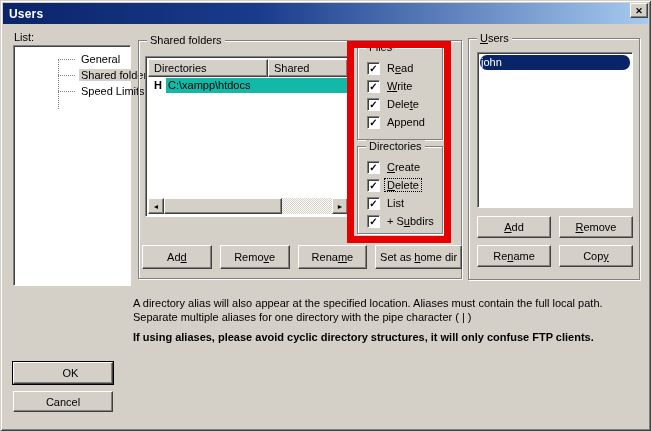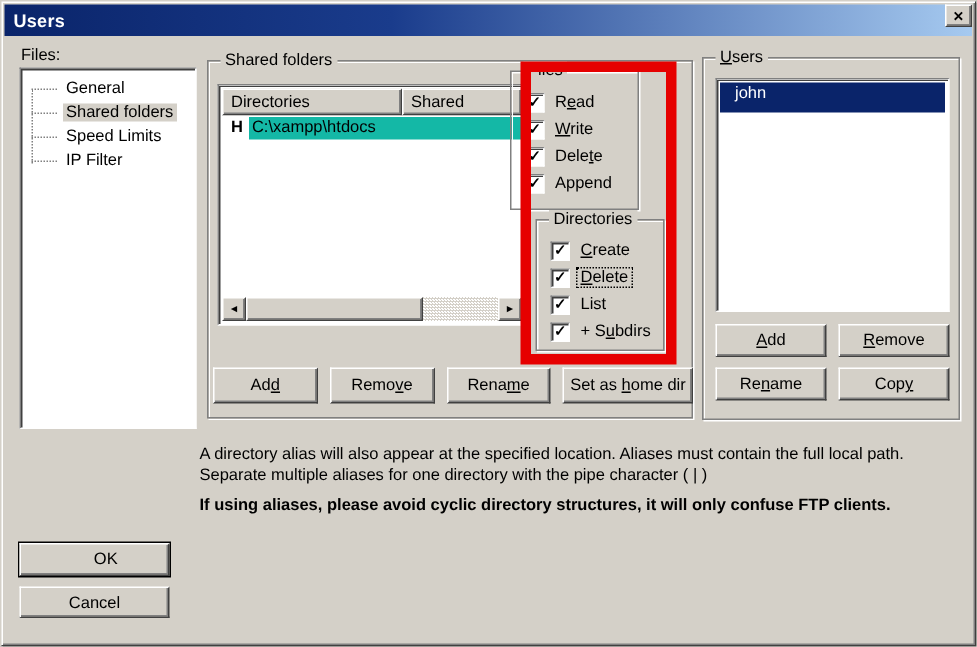--- a/index.html
+++ b/index.html
@@ -41,21 +41,21 @@
   .btn {
     display:flex; align-items:center; justify-content:center;
     background:#d4d0c8; border:1px solid; border-color:#fff #404040 #404040 #fff;
     box-shadow: inset -1px -1px 0 #808080;
     font-family:"Liberation Sans",sans-serif; font-size:11px; color:#000; cursor:default;
   }
   u { text-decoration:underline; }
 
   
   .page-label { position:absolute; left:14px; top:31px; }
-  .page-list { position:absolute; left:13px; top:45px; width:118px; height:241px; padding-top:5px; }
+  .page-list { position:absolute; left:13px; top:45px; width:118px; height:241px; padding-top:5px;padding-left:37px; }
   .tree { position:relative; }
   .tree::before {
     content:""; position:absolute; left:7px; top:8px; height:50px;
     border-left:1px dotted #808080;
   }
   .tree-item { position:relative; height:16px; line-height:16px; padding-left:28px; white-space:nowrap; }
   .tree-item::before {
     content:""; position:absolute; left:7px; top:8px; width:17px;
     border-top:1px dotted #808080;
   }
@@ -85,21 +85,21 @@
     box-shadow: inset -1px -1px 0 #808080; font-size:7px; color:#000;
   }
   .scroll-thumb {
     width:118px; height:16px; background:#d4d0c8;
     border:1px solid; border-color:#fff #404040 #404040 #fff;
     box-shadow: inset -1px -1px 0 #808080;
   }
   .scroll-track-rest { flex:1; }
 
   
-  .files-group { left:340px; top:47px; width:86px; height:93px; }
+  .files-group { left:357px; top:47px; width:86px; height:93px; }
   .dirs-group  { left:357px; top:146px; width:86px; height:88px; }
   .cb-col { position:absolute; left:9px; top:11px; right:2px; }
   .cb-row { display:flex; align-items:center; height:18px; }
   .cb-box {
     width:13px; height:13px; background:#fff; margin-right:5px; flex:0 0 13px;
     border:1px solid; border-color:#808080 #fff #fff #808080;
     box-shadow: inset 1px 1px 0 #404040;
     display:flex; align-items:center; justify-content:center;
     font-size:10px; font-weight:bold; line-height:11px; color:#000;
   }
@@ -107,21 +107,21 @@
   .cb-label.focus-rect { outline:1px dotted #000; }
 
   
   .sf-buttons { position:absolute; left:142px; top:245px; width:320px; height:24px; display:flex; gap:8px; }
   .sf-buttons .btn { flex:1; height:24px; }
   .sf-buttons .btn.wide { flex:1.25; }
 
   
   .users-group { left:468px; top:38px; width:172px; height:242px; }
   .users-list { position:absolute; left:8px; top:13px; width:156px; height:156px; padding:2px; }
-  .user-row { height:20px; line-height:15px; padding-left:10px; }
+  .user-row { height:15px; line-height:15px; padding-left:1px;border-radius:7px; }
   .user-row.selected { background:#0a246a; color:#fff; }
   .users-btns { position:absolute; left:8px; top:177px; width:156px; }
   .users-btns .row { display:flex; gap:8px; margin-bottom:7px; }
   .users-btns .btn { height:22px; }
   .users-btns .b1 { width:74px; } .users-btns .b2 { flex:1; }
 
   
   .notes { position:absolute; left:133px; top:296px; width:507px; line-height:14px; }
   .notes p + p { margin-top:6px;font-weight:bold; }
 
@@ -140,34 +140,31 @@
 
 <div class="dialog">
 
   <div class="titlebar">
     <span class="title">Users</span>
   </div>
   <div class="close-btn">
     <span>✕</span>
   </div>
 
-  <div class="page-label">Files:</div>
+  <div class="page-label">List:</div>
   <div class="page-list sunken">
     <div class="tree">
       <div class="tree-item">
         <span class="tlabel">General</span>
       </div>
       <div class="tree-item selected">
         <span class="tlabel">Shared folders</span>
       </div>
       <div class="tree-item">
         <span class="tlabel">Speed Limits</span>
-      </div>
-      <div class="tree-item">
-        <span class="tlabel">IP Filter</span>
       </div>
     </div>
   </div>
 
   <div class="groupbox sf-group">
     <span class="glabel">Shared folders</span>
   </div>
 
   <div class="listview sunken">
     <div class="lv-header">

